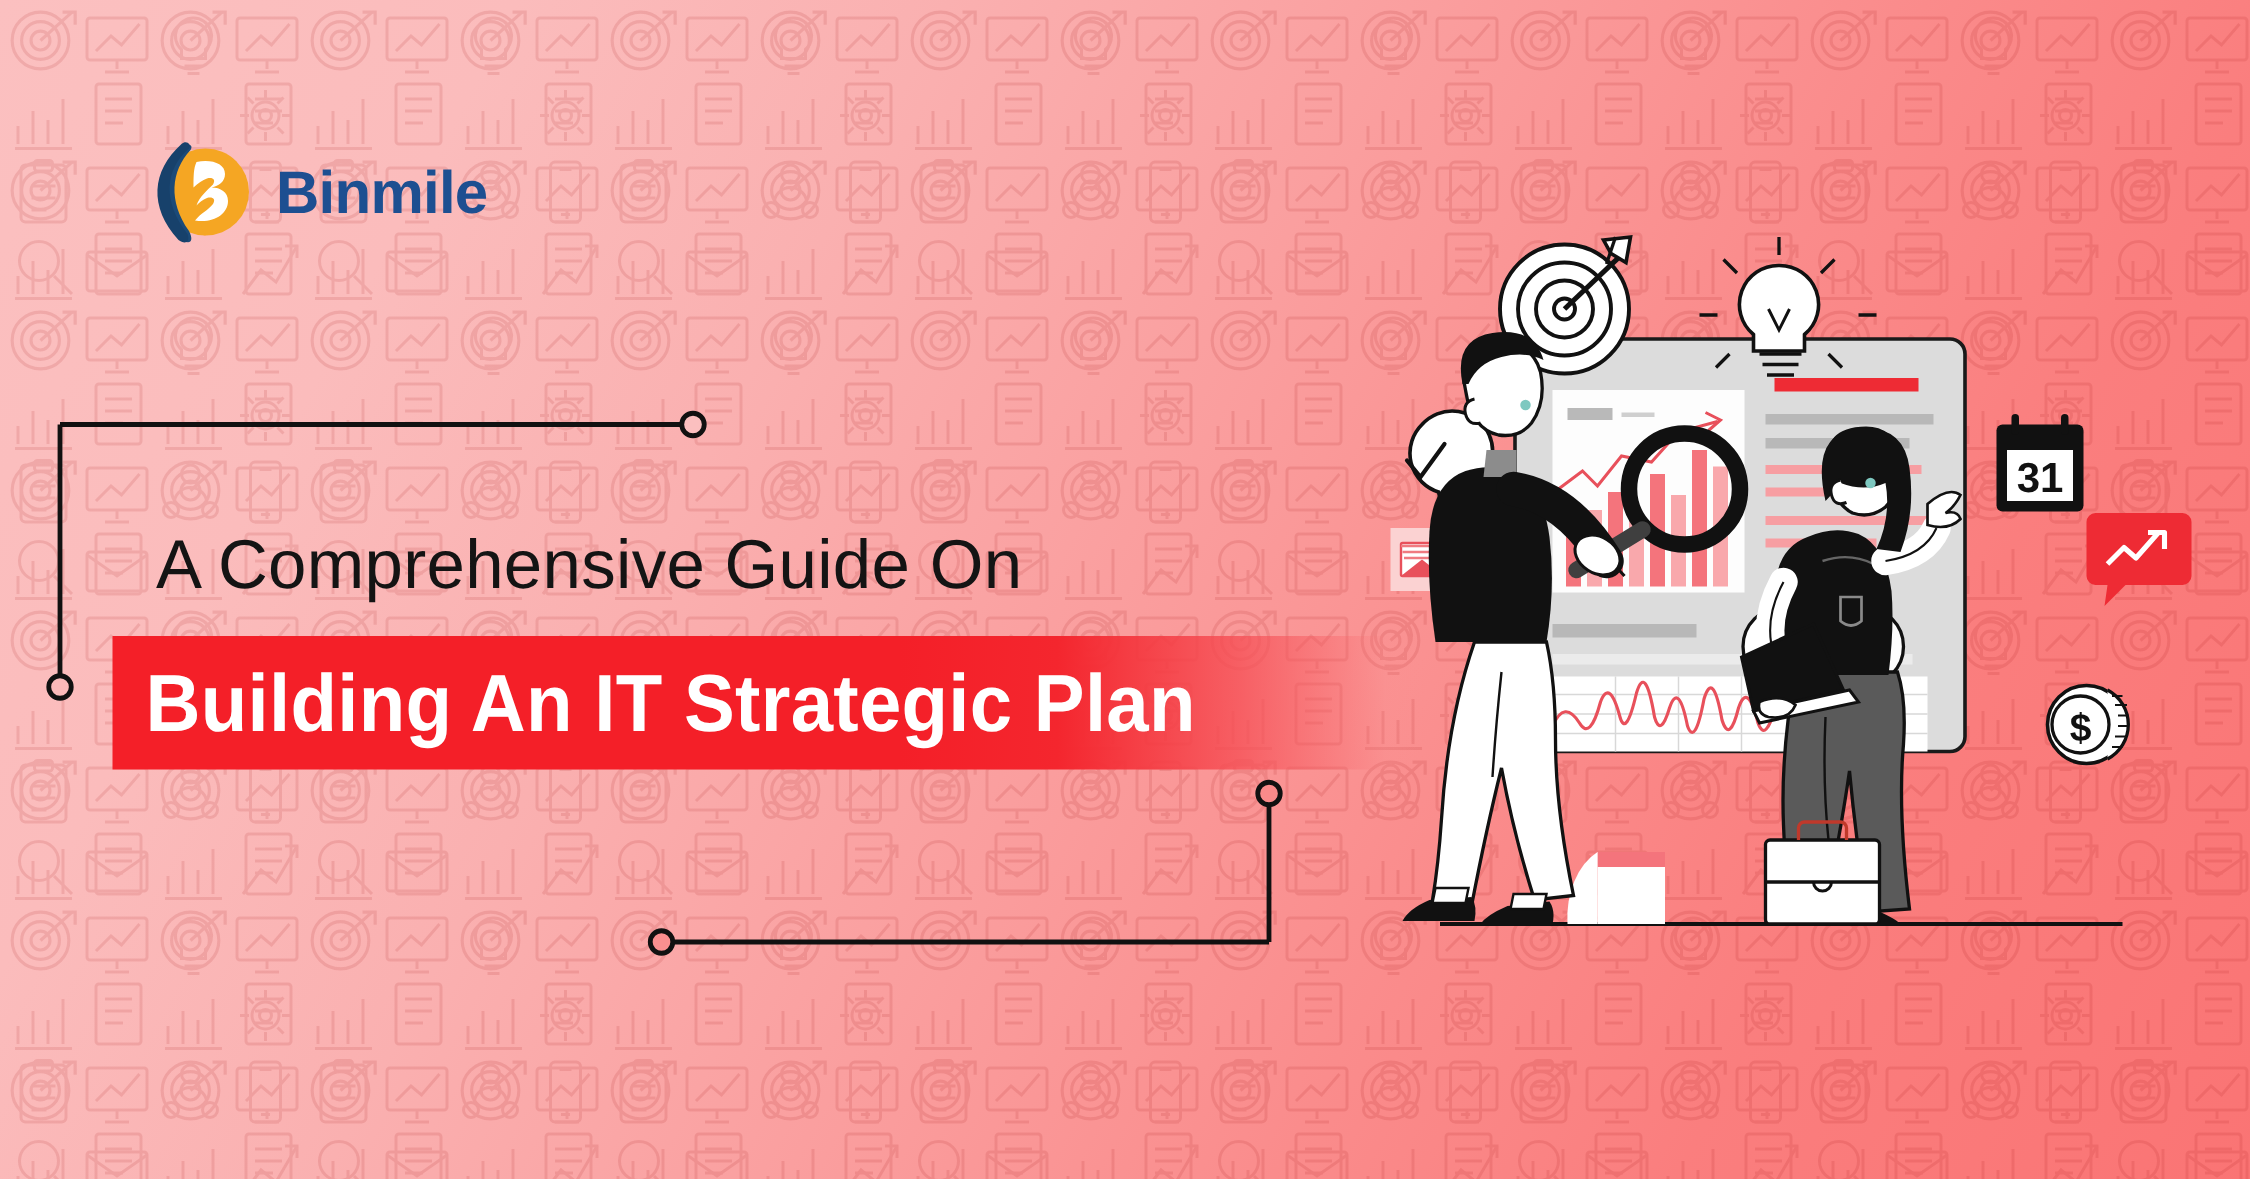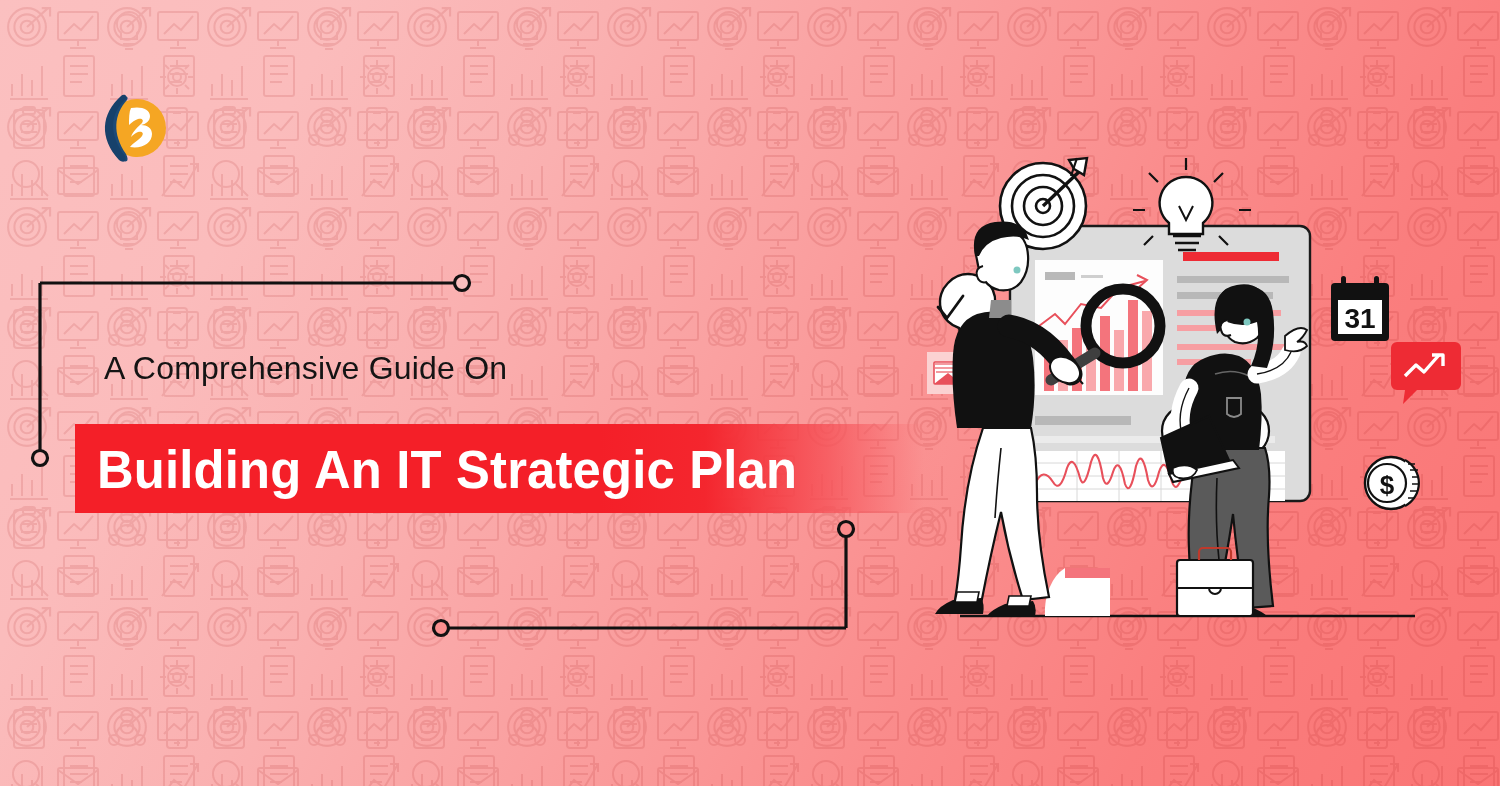--- a/index.html
+++ b/index.html
@@ -43,21 +43,21 @@
   }
 
   
   .deco { position:absolute; pointer-events:none; }
   .deco-top { left:26px; top:268px; }
   .deco-bottom { left:428px; top:518px; }
 
   
   .headline-1 {
     position:absolute; left:104px; top:352px;
-    font-size:32px; font-weight:400; color:#141414;
+    font-size:46px; font-weight:400; color:#141414;
     letter-spacing:.2px; white-space:nowrap;
     line-height:1.05;
   }
   .banner {
     position:absolute; left:75px; top:424px;
     width:875px; height:89px;
     background:linear-gradient(90deg,
       #f41f28 0%,
       #f41f28 60%,
       #f4262e 72%,
@@ -191,20 +191,21 @@
 
 <div class="logo-wrap">
   <svg class="logo-mark" viewBox="0 0 74 74">
     <circle cx="41" cy="36" r="29" fill="#f5a623"></circle>
     <circle cx="41" cy="36" r="29" fill="none"></circle>
     <path d="M41 36 a29 29 0 0 0 -13 -24 a29 29 0 0 0 13 53 a29 29 0 0 1 0 -29z" fill="#f5a623"></path>
     <path d="M27 6 C8 22 4 44 22 66 C30 72 34 70 30 62 C16 42 18 22 31 8 C33 5 30 3 27 6z" fill="#1b4a78"></path>
     <path d="M25 4 C5 22 3 46 23 68 C27 71 31 70 29 64 C12 42 14 21 30 7 C32 4 28 1 25 4z" fill="#17416b"></path>
     <path d="M35 16 C45 14 54 17 54 24 C54 29 50 32 45 33 C51 33 56 36 56 42 C56 51 46 57 34 55 C38 50 43 48 46 44 C48 41 46 39 42 40 C39 41 37 43 35 45 C37 39 42 35 46 31 C48 28 46 26 42 27 C39 28 36 30 33 33 C33 26 33 20 35 16z" fill="#ffffff"></path>
   </svg>
+  <div class="logo-text">Binmile</div>
 </div>
 
 <svg class="deco deco-top" width="450" height="205" viewBox="0 0 450 205">
   <path d="M14 15 H432" stroke="#111" stroke-width="3.2" fill="none"></path>
   <path d="M14 15 V188" stroke="#111" stroke-width="3.2" fill="none"></path>
   <circle cx="436" cy="15" r="7.5" fill="#fbbfbf" stroke="#111" stroke-width="3.2"></circle>
   <circle cx="14" cy="190" r="7.5" fill="#fbbaba" stroke="#111" stroke-width="3.2"></circle>
 </svg>
 
 <svg class="deco deco-bottom" width="435" height="125" viewBox="0 0 435 125">

